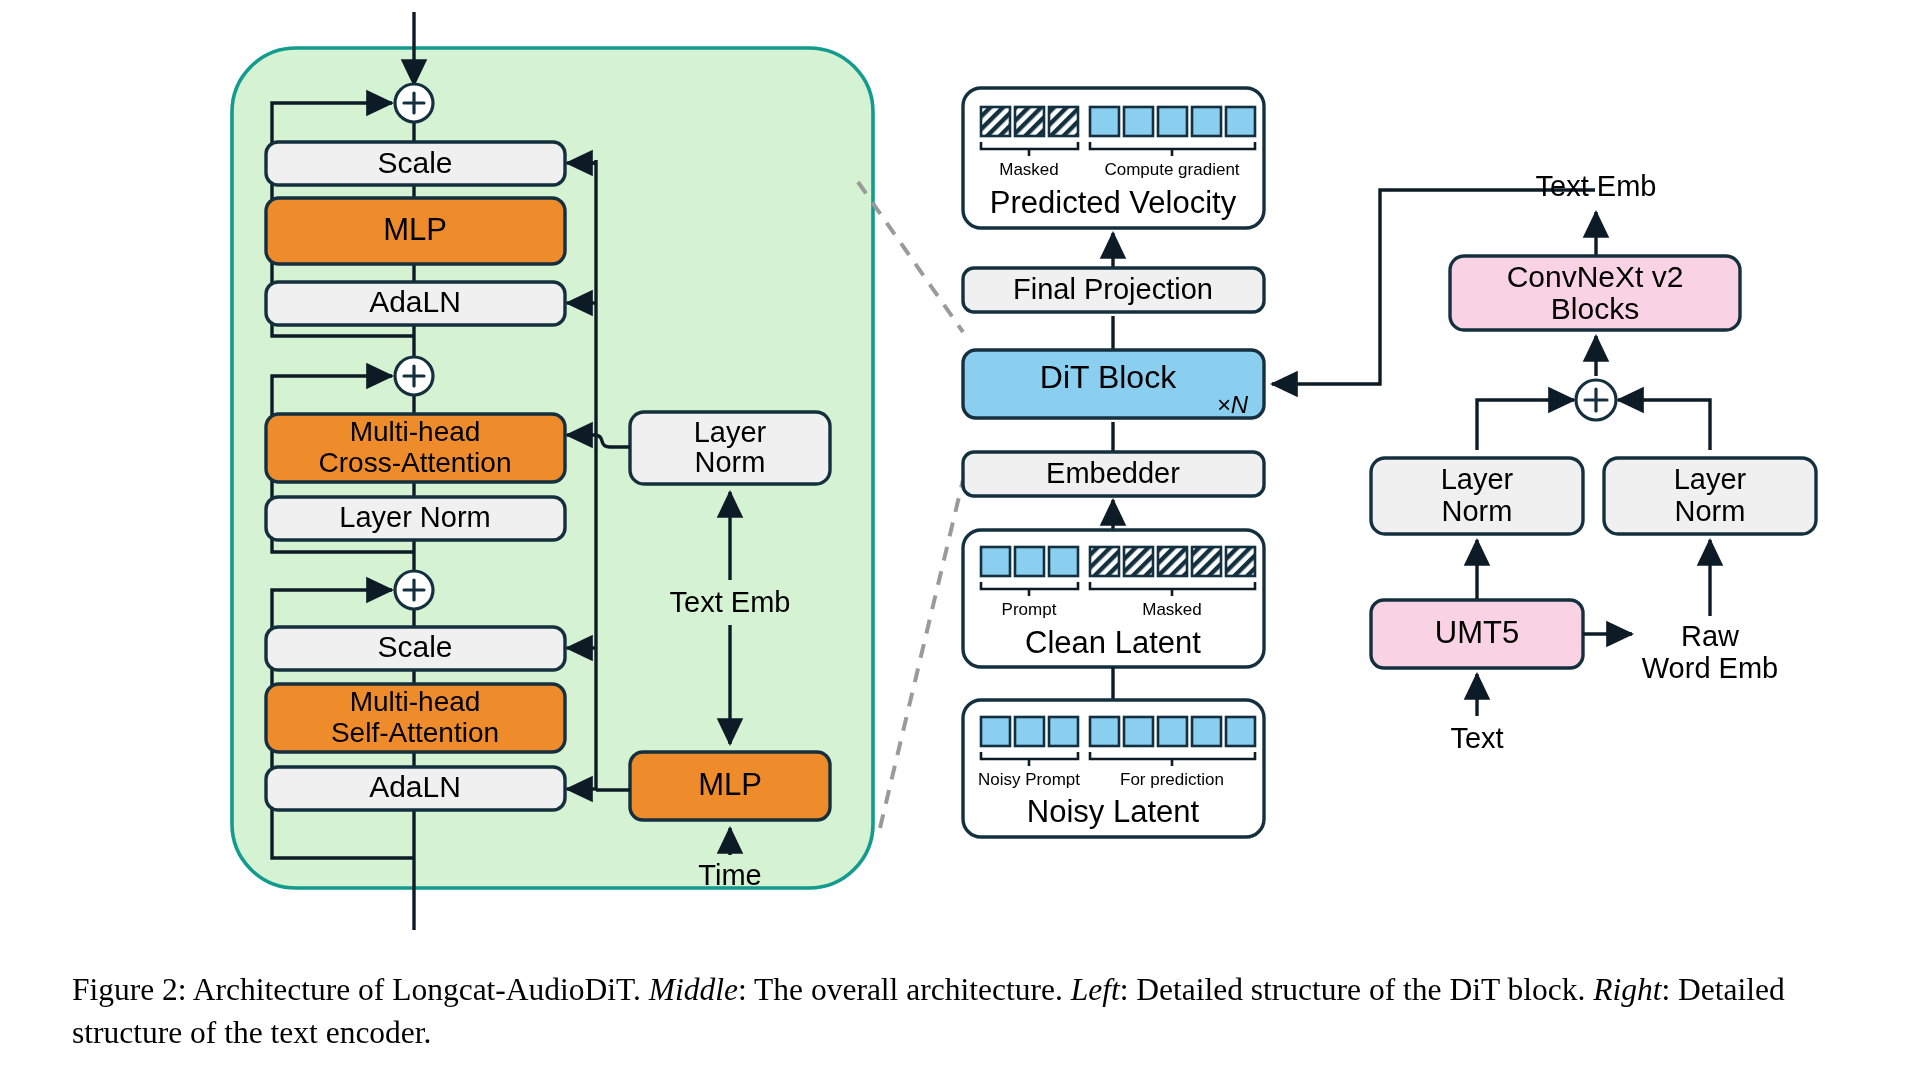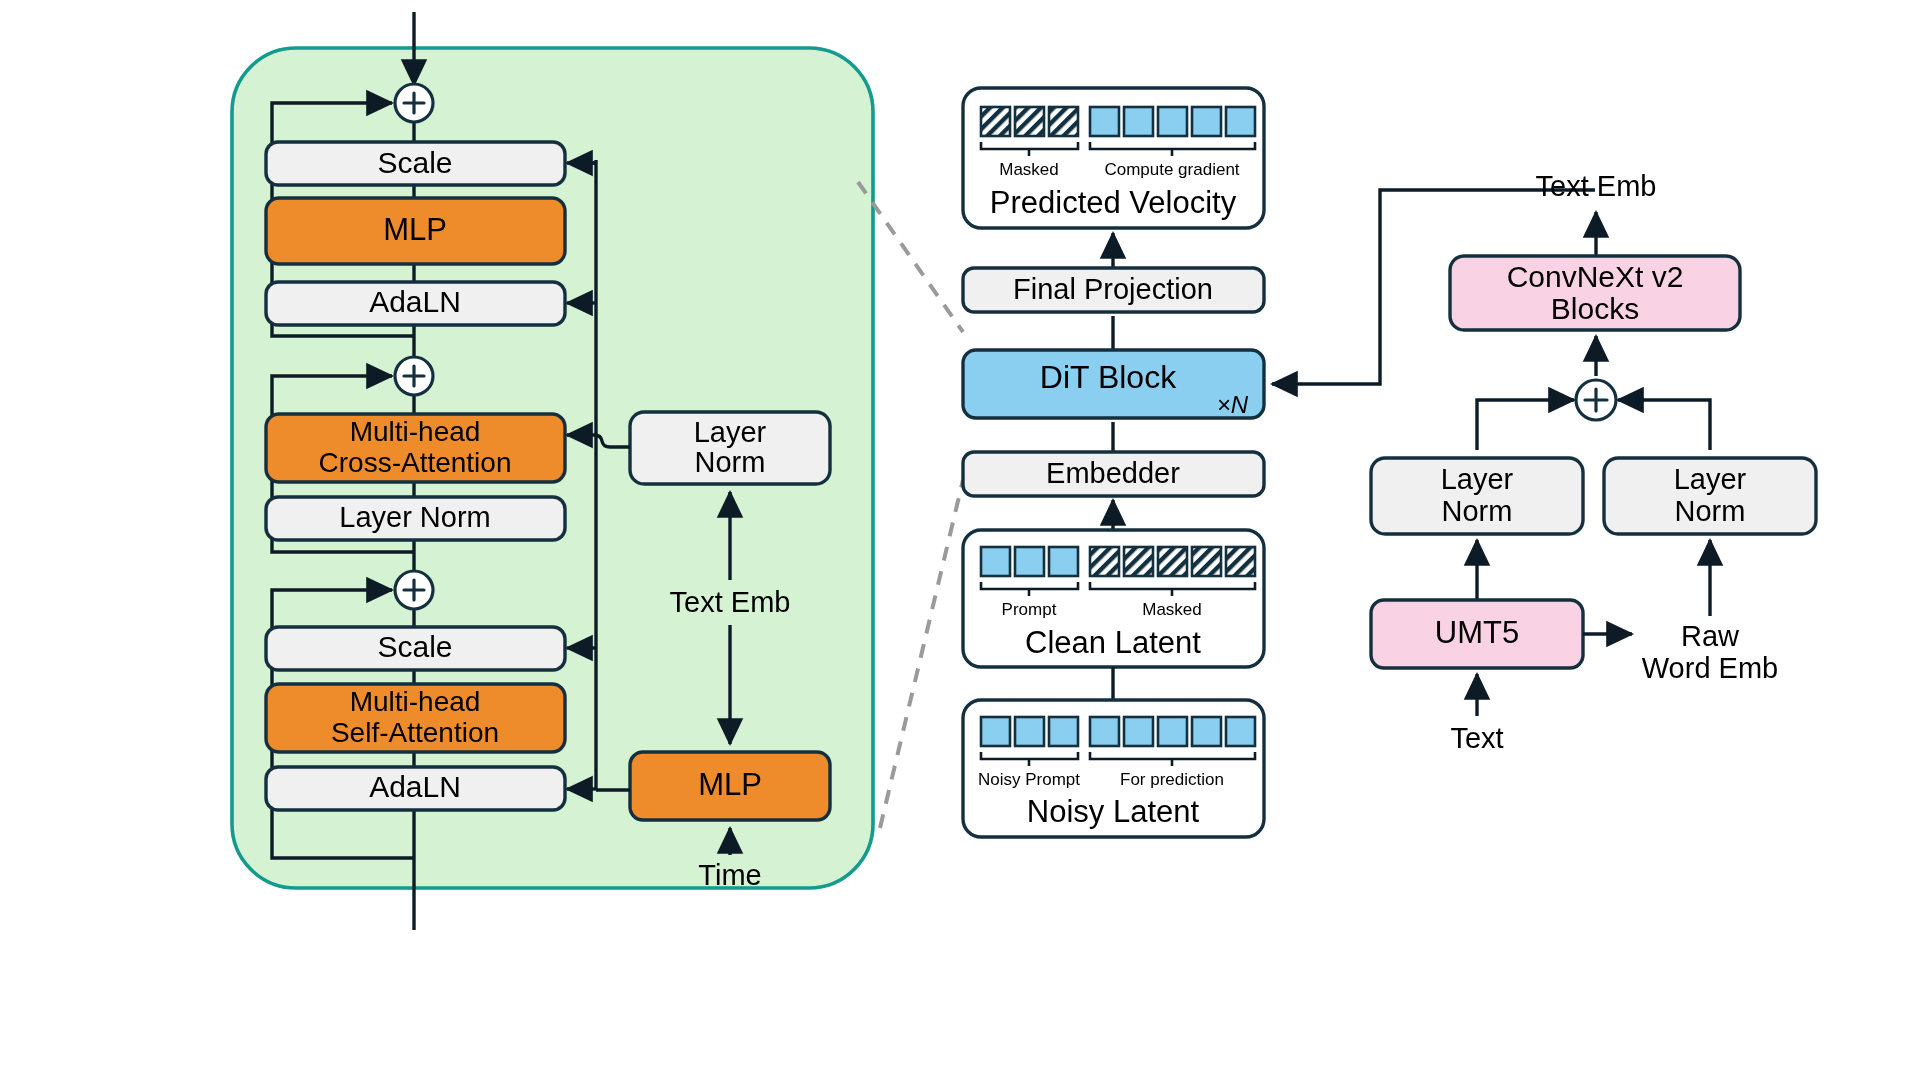--- a/index.html
+++ b/index.html
@@ -359,14 +359,17 @@
 
     <text class="lbl-free" x="1710" y="638" font-size="29">Raw</text>
     <text class="lbl-free" x="1710" y="670" font-size="29">Word Emb</text>
 
     <path class="ln" d="M1477 716 L1477 674" marker-end="url(#arr)"></path>
     <text class="lbl-free" x="1477" y="740" font-size="29">Text</text>
   </g>
 
 </svg>
 
-
+<div class="caption">
+  <span>Figure 2:  Architecture of Longcat-AudioDiT. </span><i>Middle</i><span>:  The overall architecture.  </span><i>Left</i><span>:  Detailed structure of the DiT block. </span><i>Right</i><span>:  Detailed structure of the text encoder.</span>
 </div>
 
+</div>
+
 </body></html>

